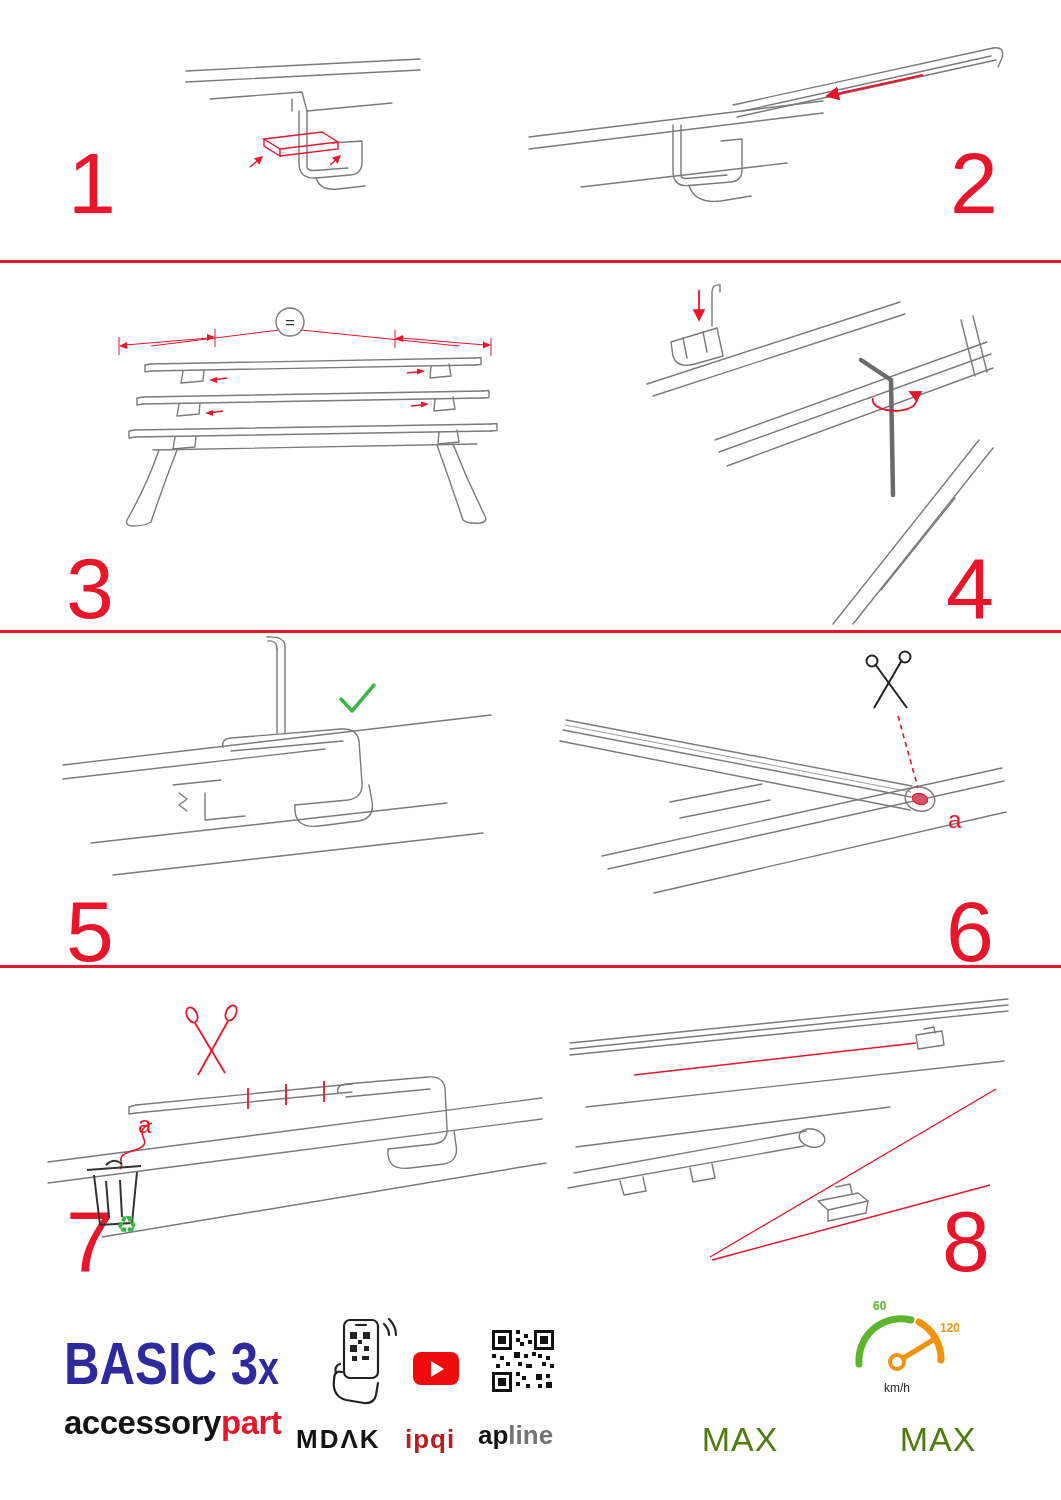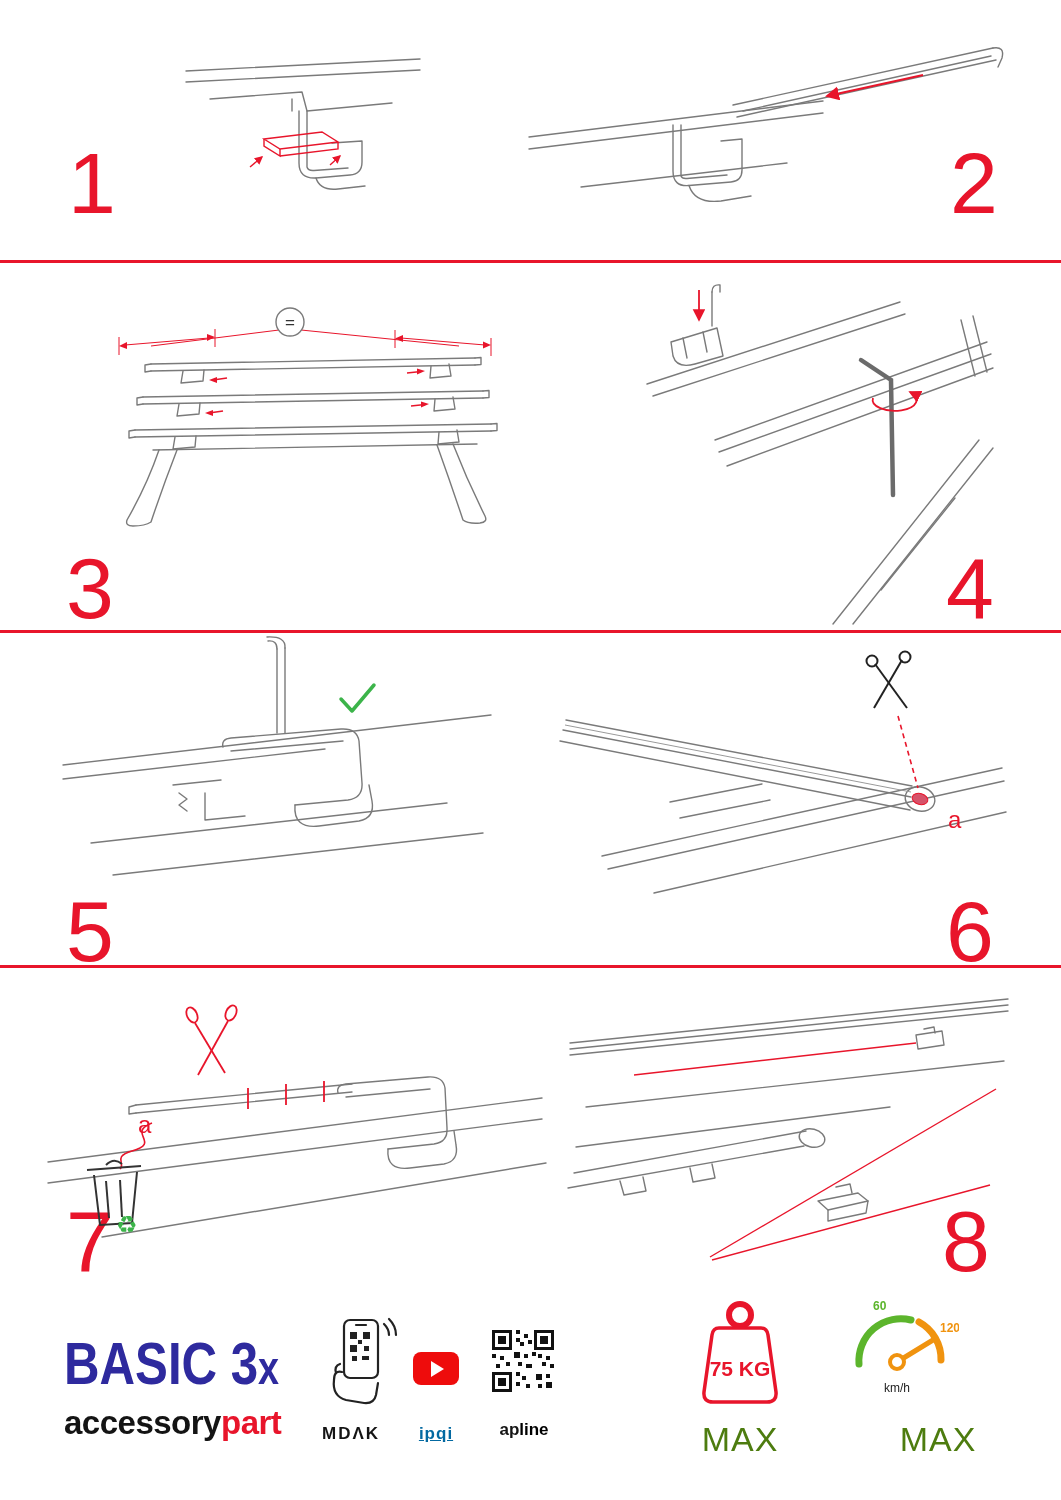--- a/index.html
+++ b/index.html
@@ -7,23 +7,23 @@
   .sheet{position:relative;width:1061px;height:1500px;background:#ffffff;overflow:hidden;}
   .divider{position:absolute;left:0;width:1061px;height:3px;background:#e8152b;}
   .num{position:absolute;color:#e8152b;font-size:86px;font-weight:400;line-height:1;}
   .illo{position:absolute;}
   .illo svg{display:block;width:100%;height:100%;}
   svg text{font-family:"Liberation Sans",sans-serif;}
   .brand-title{position:absolute;left:64px;top:1334px;color:#2e2a9e;font-size:60px;font-weight:700;line-height:1;letter-spacing:0px;transform:scaleX(0.82);transform-origin:left top;white-space:nowrap;}
   .brand-title .small-x{font-size:46px;}
   .brand-sub{position:absolute;left:64px;top:1404px;font-size:33px;font-weight:700;color:#141414;letter-spacing:-0.5px;white-space:nowrap;}
   .brand-sub .red{color:#e8152b;}
-  .partner-label{position:absolute;font-size:17px;font-weight:700;color:#141414;text-align:center;letter-spacing:2px;}
-  .partner-label.red{color:#0369a1;letter-spacing:1px;text-decoration:underline;}
-  .partner-label .red{color:#000000;}
+  .partner-label{position:absolute;font-size:26px;font-weight:700;color:#141414;letter-spacing:2px;}
+  .partner-label.red{color:#b91c1c;letter-spacing:1px;}
+  .partner-label .red{color:#737373;}
   .yt{position:absolute;left:413px;top:1352px;width:46px;height:33px;background:#ee0c0c;border-radius:8px;display:flex;align-items:center;justify-content:center;}
   .yt-tri{width:0;height:0;border-left:13px solid #fff;border-top:8px solid transparent;border-bottom:8px solid transparent;margin-left:3px;}
   .max-label{position:absolute;font-size:34px;font-weight:500;color:#4d7c0f;text-align:center;letter-spacing:1px;}
 </style>
 </head>
 <body>
 
 <div class="sheet">
 
   <div class="num" style="left:68px;top:140px;">1</div>
@@ -360,29 +360,20 @@
           <rect x="34" y="54" width="4" height="4"></rect>
         <rect x="44" y="44" width="6" height="6"></rect>
           <rect x="54" y="44" width="4" height="4"></rect>
           <rect x="46" y="54" width="4" height="4"></rect>
           <rect x="54" y="52" width="6" height="6"></rect>
       </g>
     </svg>
   </div>
   <div class="partner-label" style="left:478px;top:1420px;width:92px;letter-spacing:0;"><span>ap</span><span class="red">line</span></div>
 
-  <div class="illo" style="left:675px;top:1298px;width:130px;height:118px;">
-    <svg viewBox="0 0 130 118">
-      <g stroke="#e8152b" fill="none">
-        <circle cx="65" cy="17" r="11" stroke-width="6"></circle>
-        <path d="M44,30 L86,30 Q92,30 93,37 L101,94 Q102,104 92,104 L38,104 Q28,104 29,94 L37,37 Q38,30 44,30 Z" stroke-width="3.5"></path>
-      </g>
-      <text x="65" y="78" text-anchor="middle" font-size="21" font-weight="bold" fill="#e8152b">75 KG</text>
-    </svg>
-  </div>
   <div class="max-label" style="left:675px;top:1420px;width:130px;">MAX</div>
 
   <div class="illo" style="left:839px;top:1298px;width:120px;height:104px;">
     <svg viewBox="0 0 120 104">
       <g fill="none" stroke-linecap="round">
         <path d="M20,66 A42,42 0 0 1 72,22" stroke="#5cb52c" stroke-width="7"></path>
         <path d="M80,24 A42,42 0 0 1 102,62" stroke="#f0930f" stroke-width="7"></path>
         <path d="M58,64 L94,42" stroke="#f0930f" stroke-width="5"></path>
         <circle cx="58" cy="64" r="7" stroke="#f0930f" stroke-width="4" fill="#fff"></circle>
       </g>

